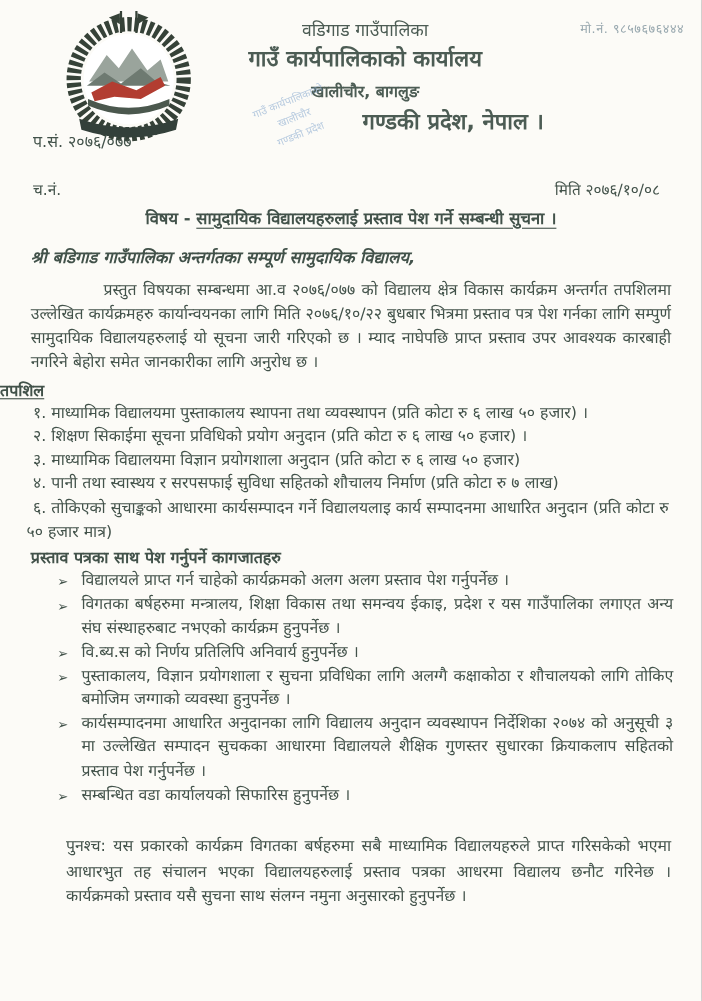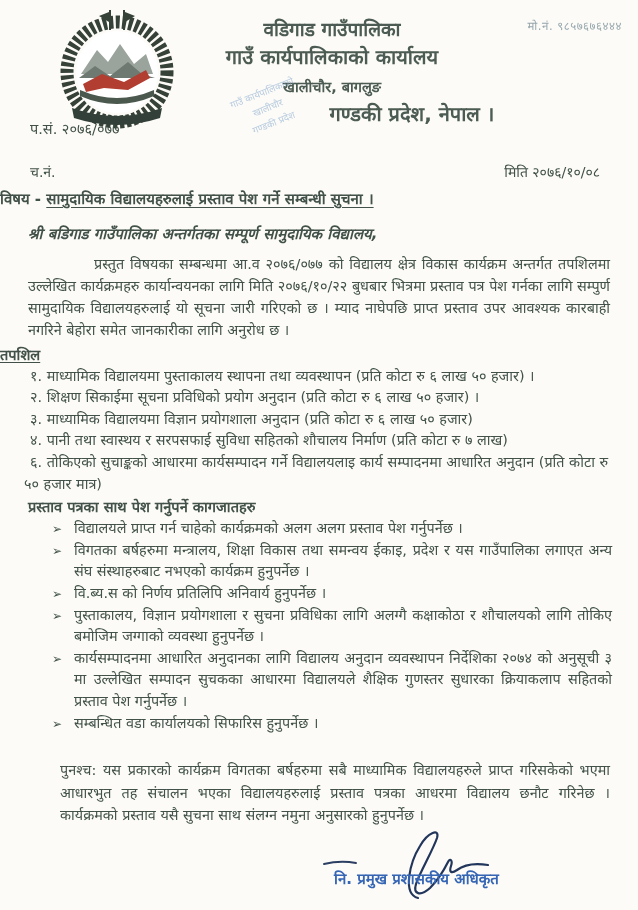--- a/index.html
+++ b/index.html
@@ -11,36 +11,36 @@
     font-family:"DejaVu Sans","Liberation Sans",sans-serif;
     color:#42524a;
     overflow:hidden;
     box-shadow:0 0 6px rgba(0,0,0,.35);
   }
   
   .letterhead{position:relative;height:152px;}
   .emblem{position:absolute;left:50px;top:8px;width:134px;height:128px;}
   .phone{position:absolute;right:16px;top:18px;font-size:11.5px;color:#97a7ae;letter-spacing:.5px;}
   .head-center{position:absolute;left:148px;top:16px;width:368px;text-align:center;color:#4c5c54;}
-  .municipality{font-size:19px;font-weight:bold;}
+  .municipality{font-size:16px;font-weight:normal;}
   .office{font-size:20px;font-weight:bold;margin-top:1px;}
   .address{font-size:14.5px;font-weight:bold;margin-top:6px;}
   .province{font-size:20px;font-weight:bold;margin-top:4px;padding-left:160px;}
   .ref-no{position:absolute;left:30px;top:118px;font-size:14.5px;}
   .stamp{
     position:absolute;left:208px;top:84px;width:120px;
     transform:rotate(-22deg);
     color:#7fa3cc;opacity:.55;
     font-size:9.5px;line-height:1.7;text-align:center;
     pointer-events:none;
   }
   
   .meta-row{display:flex;justify-content:space-between;padding:0 38px 0 30px;margin-top:10px;font-size:14px;}
   
-  .subject{margin-top:7px;font-size:15px;font-weight:600;}
+  .subject{text-align:center;margin-top:7px;font-size:15px;font-weight:600;}
   .subject .underlined{text-decoration:underline;text-underline-offset:3px;}
   
   .salutation{margin:15px 28px 0;font-size:15px;font-style:italic;font-weight:600;}
   
   .body-par{margin:11px 28px 0;font-size:14.4px;line-height:1.52;text-align:justify;text-indent:66px;}
   .details-heading{font-weight:bold;text-decoration:underline;text-underline-offset:2px;margin-top:2px;font-size:14.6px;}
   .numbered{margin:2px 26px 0 24px;font-size:14.4px;line-height:1.5;}
   .numbered .item{text-indent:6px;}
   .docs-heading{margin:1px 28px 0 28px;font-weight:bold;font-size:14.6px;}
   .bullets{margin:2px 26px 0 52px;font-size:14.4px;line-height:1.5;list-style:none;padding:0;}
@@ -141,21 +141,14 @@
       <span class="txt">कार्यसम्पादनमा आधारित अनुदानका लागि विद्यालय अनुदान व्यवस्थापन निर्देशिका २०७४ को अनुसूची ३ मा उल्लेखित सम्पादन सुचकका आधारमा विद्यालयले शैक्षिक गुणस्तर सुधारका क्रियाकलाप सहितको प्रस्ताव पेश गर्नुपर्नेछ ।</span>
     </li>
     <li class="bullet">
       <span class="marker">➢</span>
       <span class="txt">सम्बन्धित वडा कार्यालयको सिफारिस हुनुपर्नेछ ।</span>
     </li>
   </ul>
 
   <p class="postscript"><span class="ps-label">पुनश्च:</span><span> यस प्रकारको कार्यक्रम विगतका बर्षहरुमा सबै माध्यामिक विद्यालयहरुले प्राप्त गरिसकेको भएमा आधारभुत तह संचालन भएका विद्यालयहरुलाई प्रस्ताव पत्रका आधरमा  विद्यालय छनौट गरिनेछ । कार्यक्रमको प्रस्ताव यसै सुचना साथ संलग्न नमुना अनुसारको हुनुपर्नेछ ।</span></p>
 
-  <div class="signature">
-    <svg class="sig-ink" width="200" height="75" viewBox="0 0 200 75" aria-hidden="true">
-      <path d="M2 36 C14 33 24 33 34 35" stroke="#2c3f63" stroke-width="2" fill="none" stroke-linecap="round"></path>
-      <path d="M96 70 C80 66 88 34 98 18 C106 4 118 0 115 10 C111 22 98 44 94 56 C91 66 98 69 108 60 C116 52 122 42 126 34 C128 30 131 32 129 38 C127 44 129 46 135 42 C143 36 154 35 166 37" stroke="#22365c" stroke-width="2.2" fill="none" stroke-linecap="round"></path>
-    </svg>
-    <div class="sig-title">नि. प्रमुख प्रशासकीय अधिकृत</div>
-  </div>
 
 </div>
 
 </body></html>

